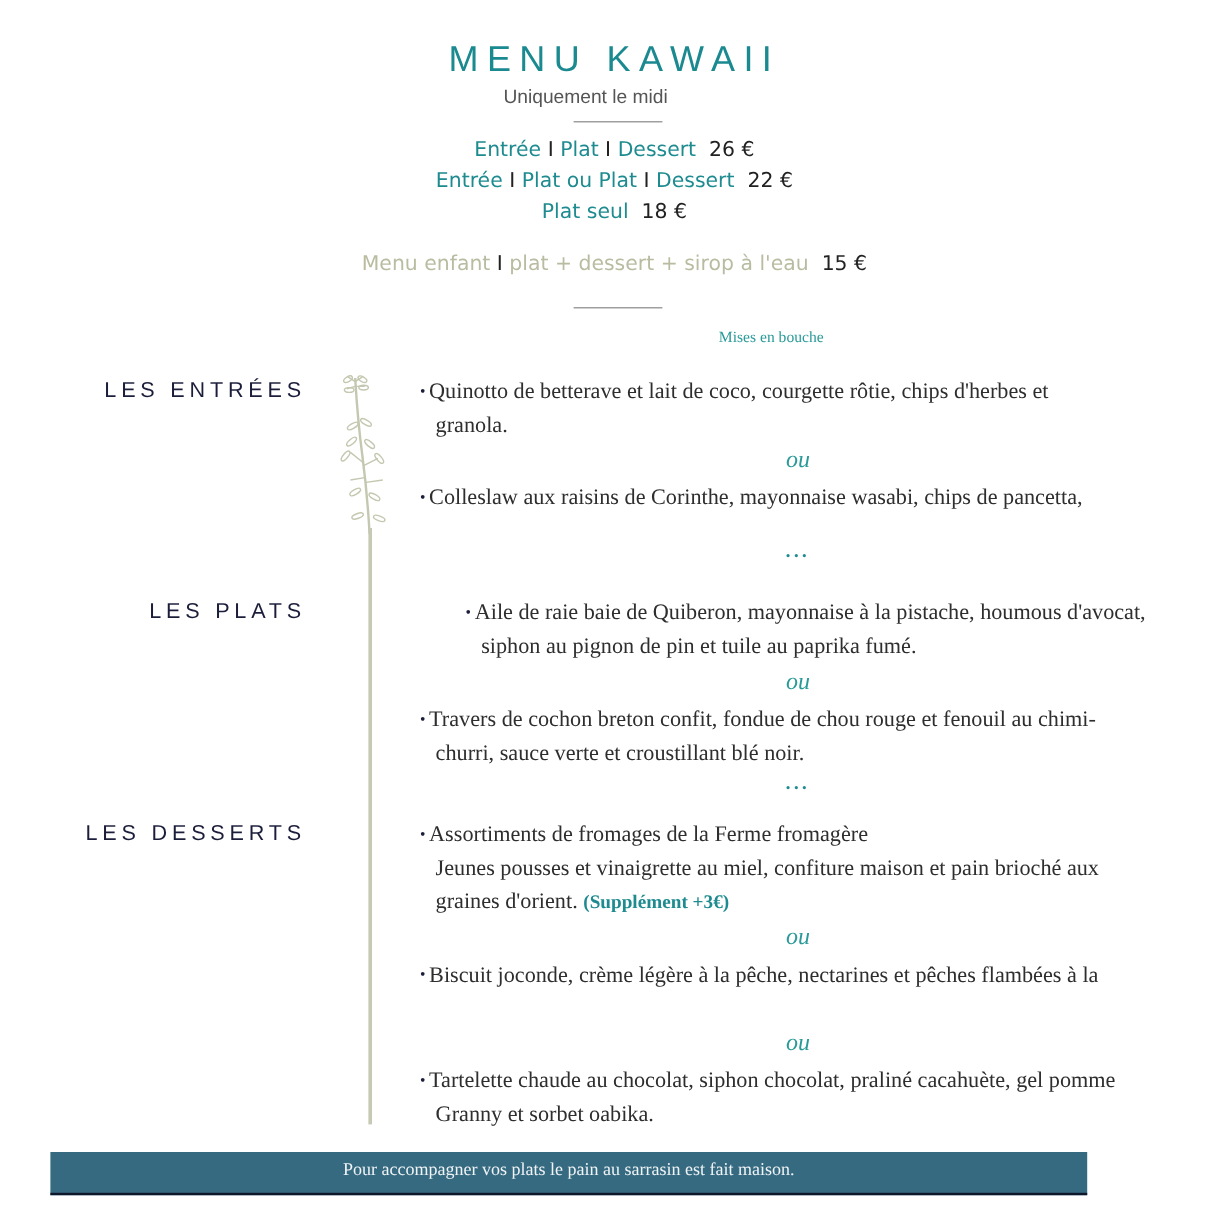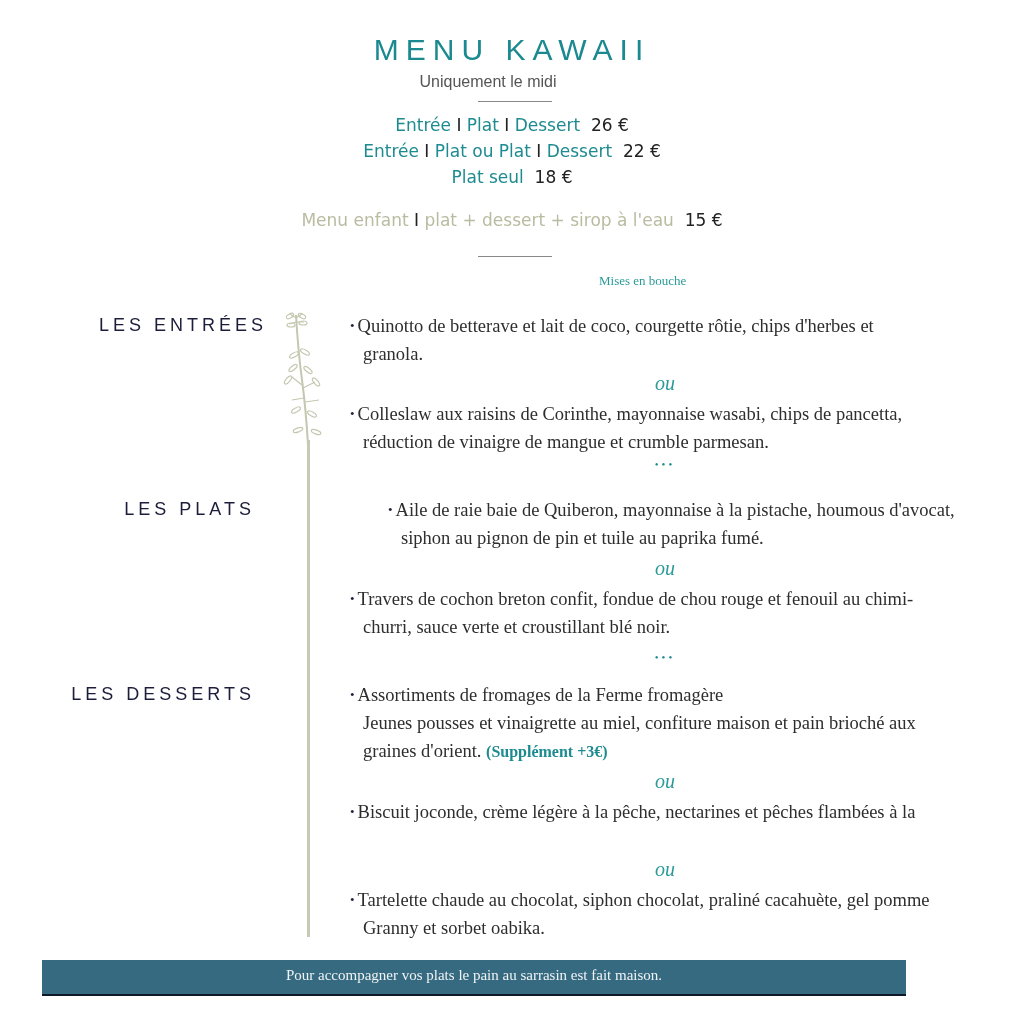--- a/index.html
+++ b/index.html
@@ -113,32 +113,31 @@
       <ellipse cx="38" cy="72" rx="5" ry="2" transform="rotate(50 38 72)"></ellipse>
       <ellipse cx="18" cy="100" rx="5" ry="2" transform="rotate(-30 18 100)"></ellipse>
       <ellipse cx="34" cy="104" rx="5" ry="2" transform="rotate(30 34 104)"></ellipse>
       <ellipse cx="20" cy="120" rx="5" ry="2" transform="rotate(-20 20 120)"></ellipse>
       <ellipse cx="38" cy="122" rx="5" ry="2" transform="rotate(20 38 122)"></ellipse>
     </g>
   </svg>
 </div>
 <div class="abs stem"></div>
 
-<div class="abs section-label" style="top:315px;margin-left:12px;">LES ENTRÉES</div>
+<div class="abs section-label" style="top:315px;">LES ENTRÉES</div>
 <div class="abs section-label" style="top:499px;">LES PLATS</div>
 <div class="abs section-label" style="top:684px;">LES DESSERTS</div>
 
 <div class="abs item" style="top:312px;">
   <span class="bullet">•</span><span>Quinotto de betterave et lait de coco, courgette rôtie, chips d'herbes et</span>
   <span class="line2">granola.</span>
 </div>
 <div class="abs ou" style="top:372px;">ou</div>
 <div class="abs item" style="top:400px;">
   <span class="bullet">•</span><span>Colleslaw aux raisins de Corinthe, mayonnaise wasabi, chips de pancetta,</span>
-  <span class="line2">réduction de vinaigre de mangue et crumble parmesan.</span>
 </div>
 <div class="abs dots" style="top:458px; font-size:11px; letter-spacing:3px;">•••</div>
 
 <div class="abs item" style="top:496px;margin-left:38px;">
   <span class="bullet">•</span><span>Aile de raie baie de Quiberon, mayonnaise à la pistache, houmous d'avocat,</span>
   <span class="line2">siphon au pignon de pin et tuile au paprika fumé.</span>
 </div>
 <div class="abs ou" style="top:557px;">ou</div>
 <div class="abs item" style="top:585px;">
   <span class="bullet">•</span><span>Travers de cochon breton confit, fondue de chou rouge et fenouil au chimi-</span>

